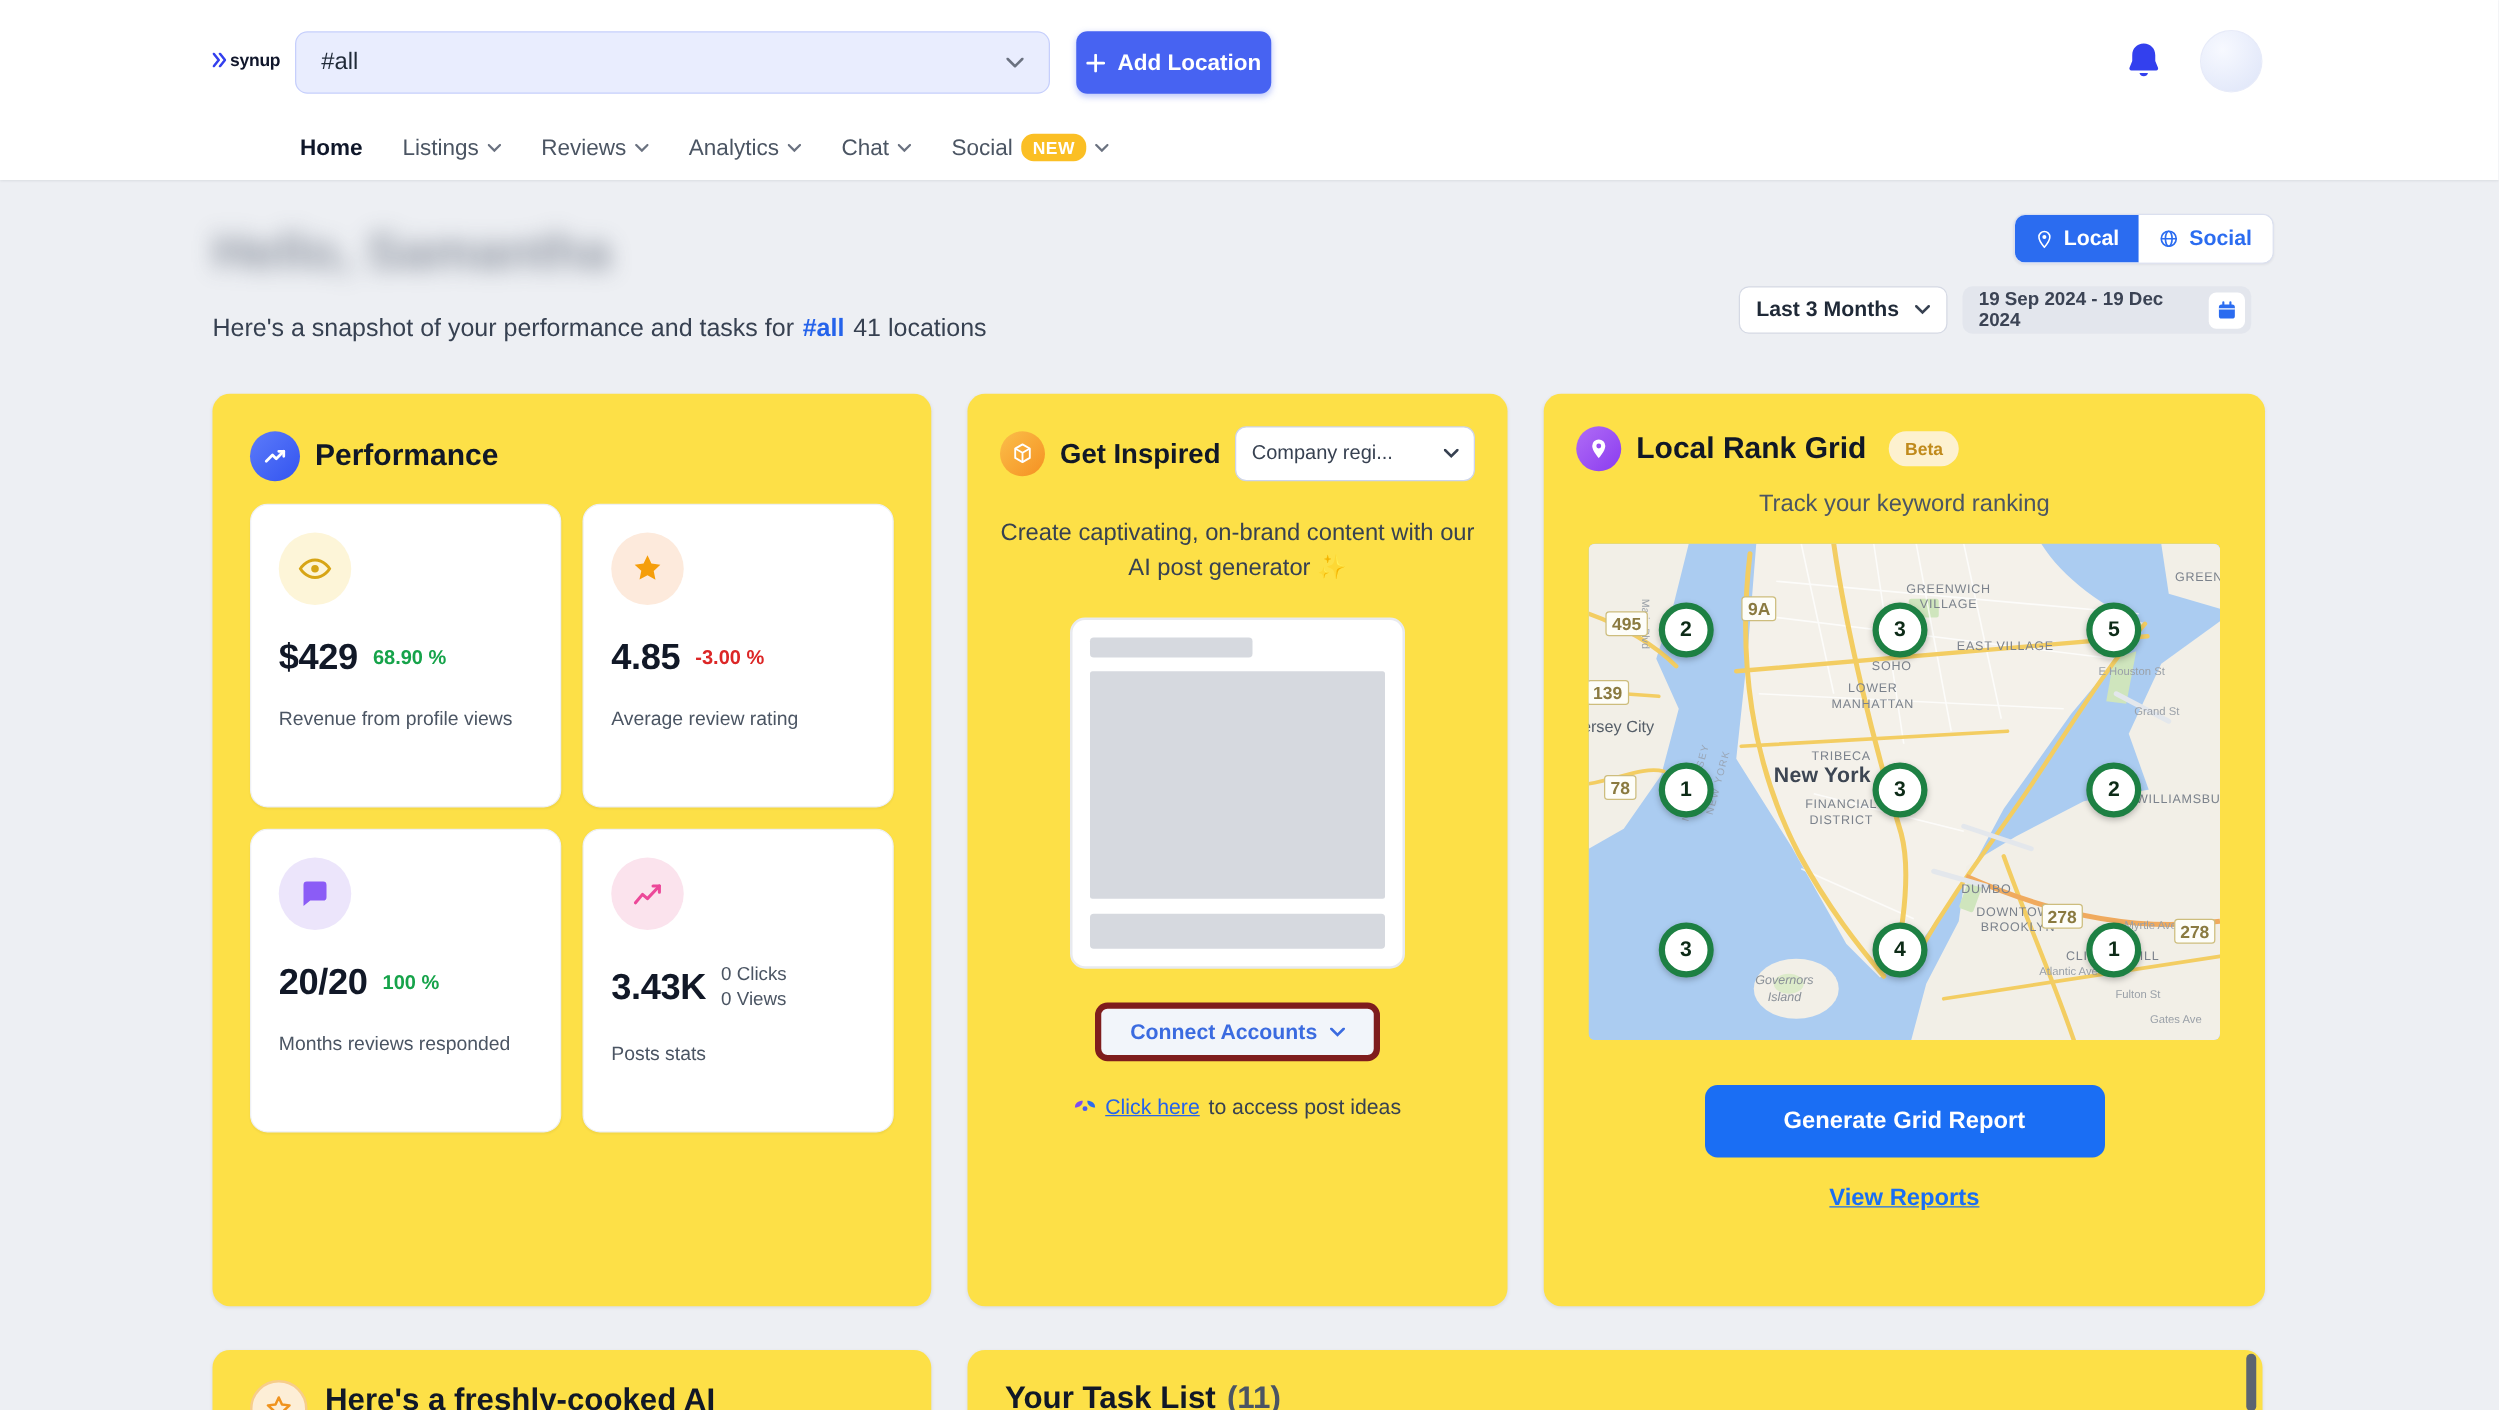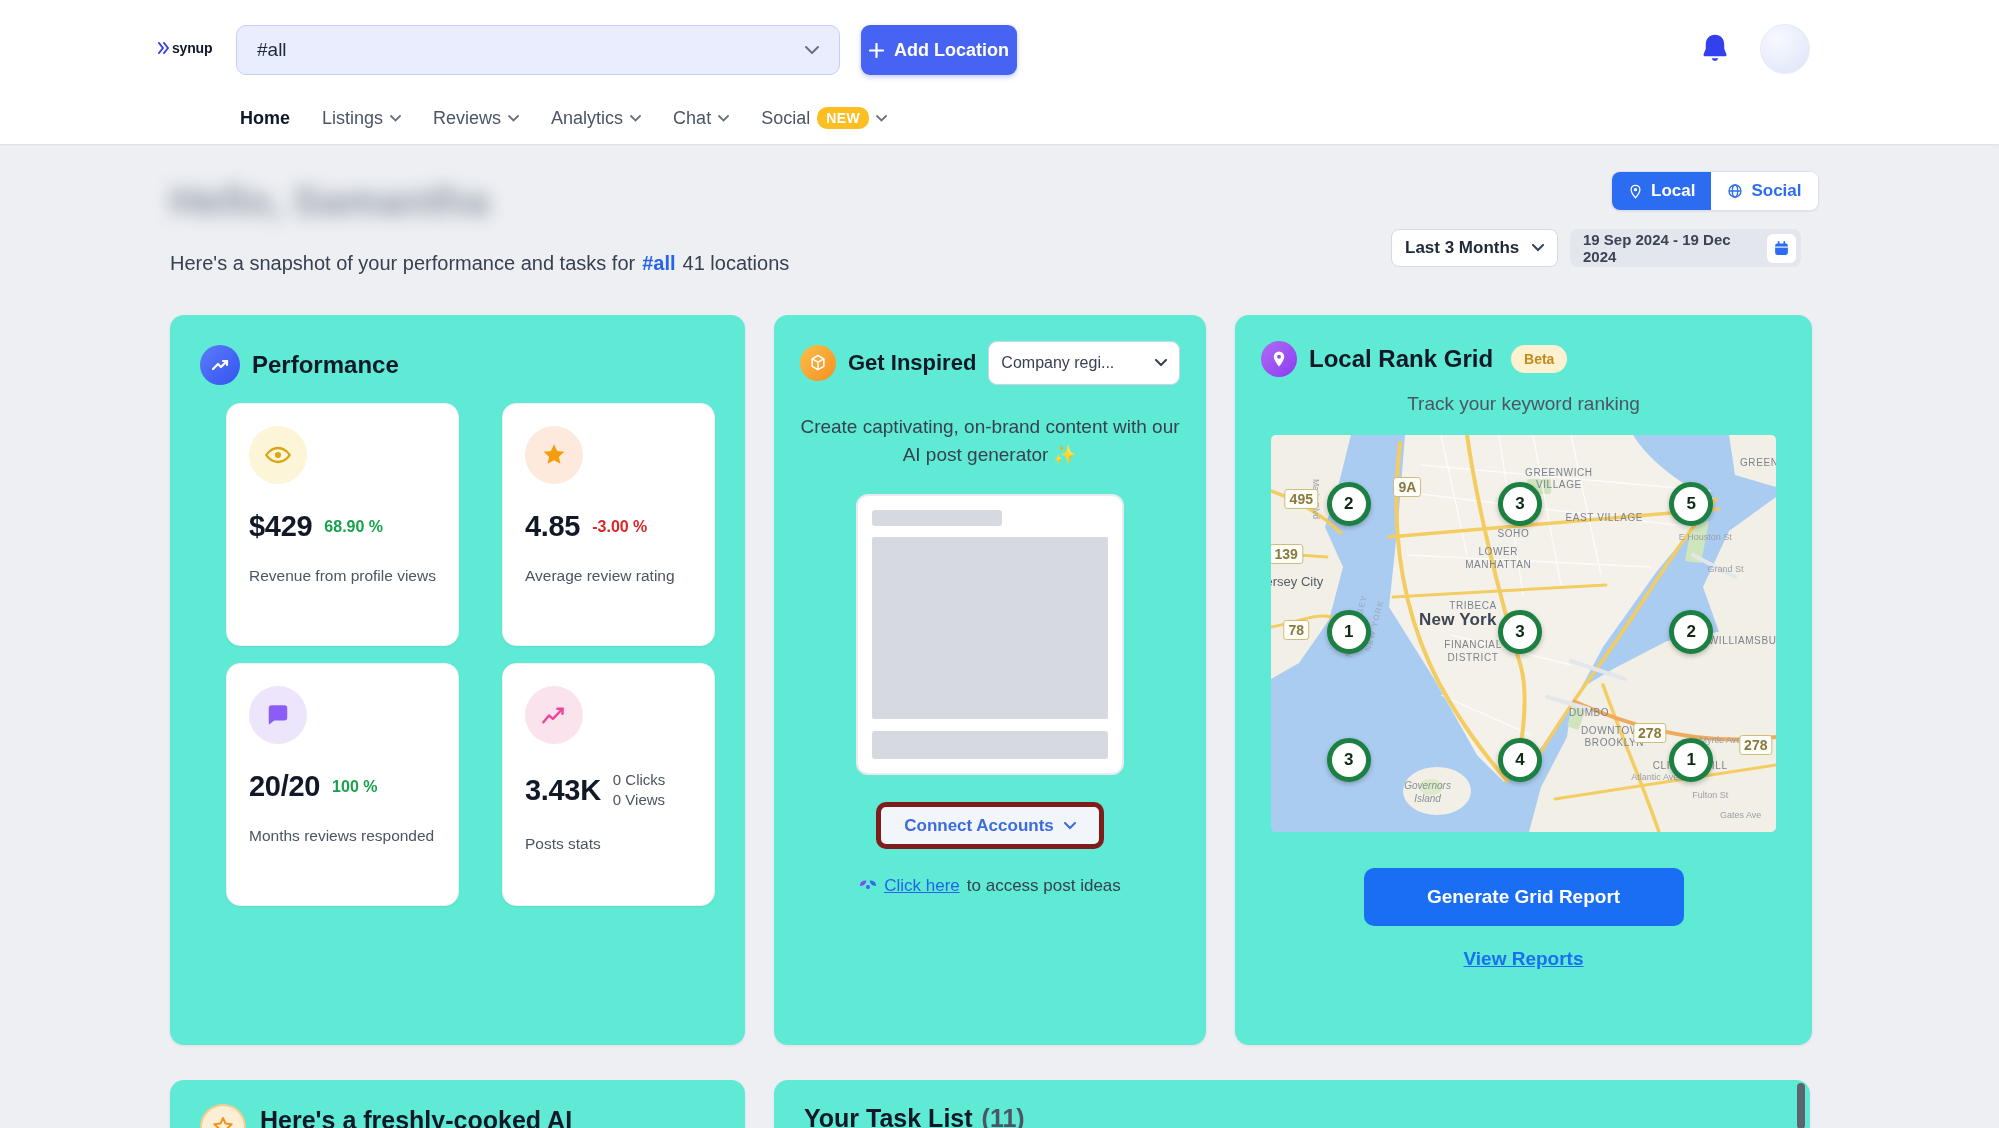--- a/index.html
+++ b/index.html
@@ -4,21 +4,21 @@
 <style>
   * { margin:0; padding:0; box-sizing:border-box; }
   html,body { width:1999px; height:1128px; }
   body { position:relative; overflow:hidden; background:#edeff3; color:#111827;
          font-family:"Liberation Sans","DejaVu Sans",sans-serif; }
   svg { display:block; }
 
   
   .hdr { position:absolute; inset:0 auto auto 0; width:1999px; height:144px; background:#fff;
          box-shadow:0 1px 2px rgba(15,23,42,.08); z-index:6; }
-  .logo { position:absolute; left:158px; top:40px; display:flex; align-items:center; gap:3px; }
+  .logo { position:absolute; left:170px; top:40px; display:flex; align-items:center; gap:3px; }
   .logo-txt { font-size:14px; font-weight:800; color:#10162b; letter-spacing:-.2px; }
   .loc-sel { position:absolute; left:236px; top:25px; width:604px; height:50px; background:#e9edfe;
              border:1px solid #c6cffc; border-radius:10px; display:flex; align-items:center;
              justify-content:space-between; padding:0 20px; cursor:pointer; }
   .loc-sel-val { font-size:19px; font-weight:500; color:#1f2937; }
   .btn-add { position:absolute; left:861px; top:25px; height:50px; padding:0 8px; background:#4763f2;
              border:none; border-radius:9px; color:#fff; font-size:18px; font-weight:600; display:flex;
              align-items:center; gap:10px; cursor:pointer; font-family:inherit;
              box-shadow:0 2px 5px rgba(71,99,242,.35); }
   .bell { position:absolute; left:1694px; top:28px; width:42px; height:42px; display:flex;
@@ -45,32 +45,32 @@
            border:1px solid #d5d9e4; border-radius:8px; display:flex; align-items:center;
            justify-content:space-between; padding:0 13px; font-size:17px; font-weight:600; color:#1f2937; cursor:pointer; }
   .datepill { position:absolute; left:1570px; top:229px; width:231px; height:38px; background:#e3e6ed;
               border-radius:8px; display:flex; align-items:center; justify-content:space-between; padding:0 5px 0 13px; }
   .datepill-txt { font-size:15px; font-weight:700; color:#3b4354; }
   .cal { width:29px; height:29px; background:#fff; border-radius:6px; display:flex; align-items:center;
          justify-content:center; cursor:pointer; }
 
   
   .cards { position:absolute; left:170px; top:315px; display:flex; gap:29px; }
-  .card { background:#5eead4; border-radius:14px; box-shadow:0 1px 3px rgba(16,24,40,.08); }
+  .card { background:#fde047; border-radius:14px; box-shadow:0 1px 3px rgba(16,24,40,.08); }
   .chead { display:flex; align-items:center; gap:12px; }
   .chead-ic { width:40px; height:40px; border-radius:50%; display:flex; align-items:center; justify-content:center; flex:none; }
   .ic-blue   { background:linear-gradient(135deg,#5c7bfa,#3354f0); }
   .ic-orange { background:linear-gradient(135deg,#fbbf4a,#f59022); }
   .ic-purple { background:linear-gradient(135deg,#b06cf5,#8b3cf0); }
   .chead-t { font-size:24px; font-weight:600; color:#111827; white-space:nowrap; }
 
   .c-perf { width:575px; height:730px; padding:30px; }
   .pgrid { margin-top:18px; display:grid; grid-template-columns:1fr 1fr; gap:17px; }
   .ptile { border:1px solid #eef0f4; border-radius:14px; padding:22px; height:243px; background:#fff;
-           box-shadow:0 1px 2px rgba(16,24,40,.05);margin-left:26px; }
+           box-shadow:0 1px 2px rgba(16,24,40,.05); }
   .ptile-ic { width:58px; height:58px; border-radius:50%; display:flex; align-items:center; justify-content:center; }
   .bg-yellow{background:#fdf5d8;} .bg-peach{background:#fdeadc;} .bg-purple{background:#ece5fb;} .bg-pink{background:#fbe3ed;}
   .pval { margin-top:26px; display:flex; align-items:center; gap:12px; }
   .pnum { font-size:29px; font-weight:700; color:#111827; letter-spacing:-.3px; }
   .pdelta { font-size:16px; font-weight:600; }
   .up{color:#16a34a;} .down{color:#dc2626;}
   .pmini { display:flex; flex-direction:column; font-size:15px; color:#4b5563; line-height:1.35; }
   .plabel { margin-top:24px; font-size:15.5px; color:#4b5563; white-space:nowrap; }
 
   .c-insp { width:432px; height:730px; padding:26px; }

